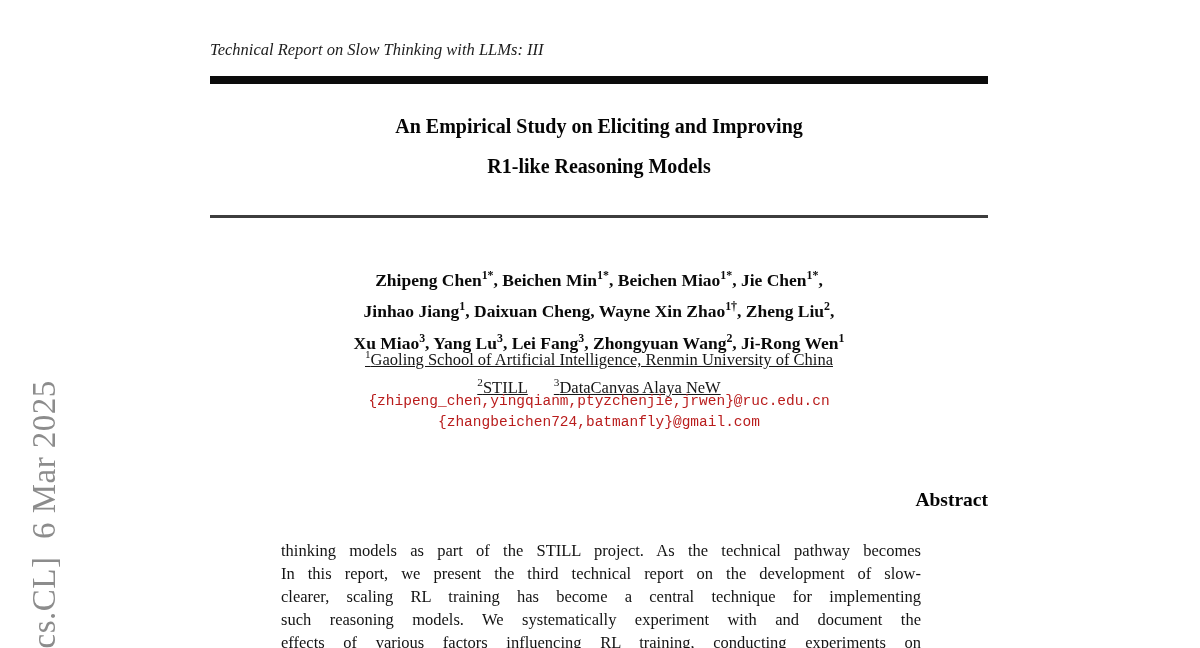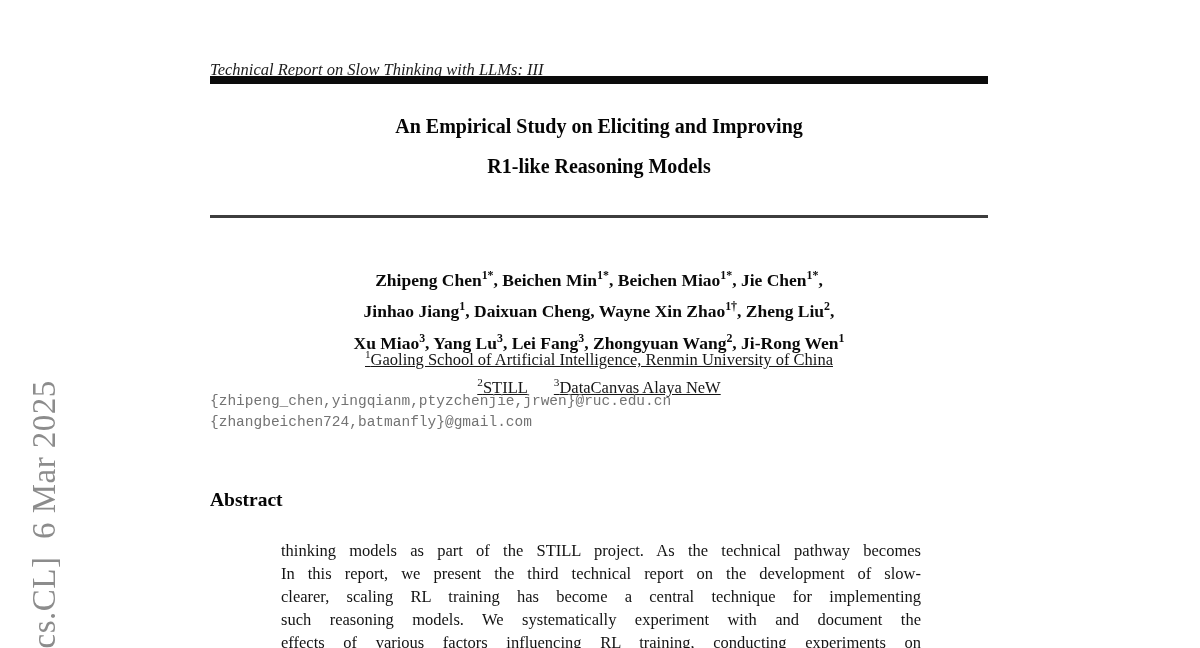--- a/index.html
+++ b/index.html
@@ -9,21 +9,21 @@
     color:#151515;
   }
   .stamp {
     position:absolute; left:26px; top:660px;
     transform:rotate(-90deg); transform-origin:0 0;
     font-size:33px; letter-spacing:0.5px; color:#8c8c8c;
     white-space:pre;
   }
   .running-header {
     position:absolute; left:210px; top:40px; width:778px;
-    font-style:italic; font-size:16.5px; color:#1c1c1c;margin-top:20px;
+    font-style:italic; font-size:16.5px; color:#1c1c1c;
   }
   .rule-thick {
     position:absolute; left:210px; top:76px; width:778px; height:8px;
     background:#0b0b0b;
   }
   .title {
     position:absolute; left:210px; top:106px; width:778px;
     text-align:center; font-weight:bold; font-size:20px; line-height:40px;
     color:#050505;
   }
@@ -38,26 +38,27 @@
   }
   .authors sup { font-size:68%; }
   .affils {
     position:absolute; left:210px; top:343px; width:778px;
     text-align:center; font-size:16.5px; line-height:22.5px;text-decoration:underline;
   }
   .affils sup { font-size:68%; }
   .affil-gap { display:inline-block; width:26px; }
   .emails {
     position:absolute; left:210px; top:391px; width:778px;
+    text-align:center;
     font-family:"Liberation Mono","DejaVu Sans Mono",monospace;
-    font-size:14.5px; line-height:21px; color:#737373;
+    font-size:14.5px; line-height:21px; color:#b91c1c;
   }
   .abstract-heading {
     position:absolute; left:210px; top:489px; width:778px;
-    text-align:left; font-weight:bold; font-size:19.5px; color:#050505;
+    text-align:right; font-weight:bold; font-size:19.5px; color:#050505;
   }
   .abstract-body {
     position:absolute; left:281px; top:539px; width:640px;
     font-size:16.5px; line-height:23px; color:#131313;
   }
   .abstract-line { text-align:justify; text-align-last:justify; }
 </style>
 </head>
 <body>
 

